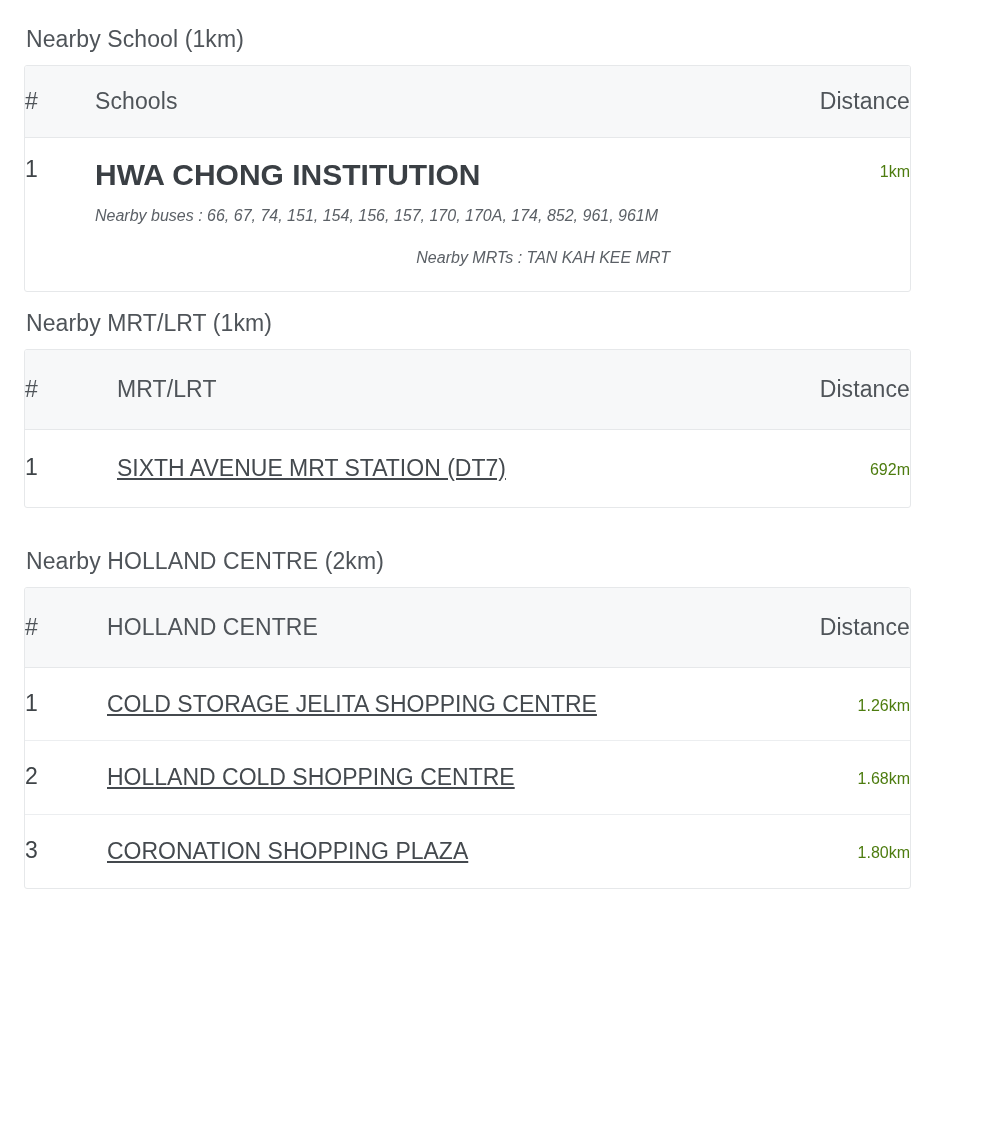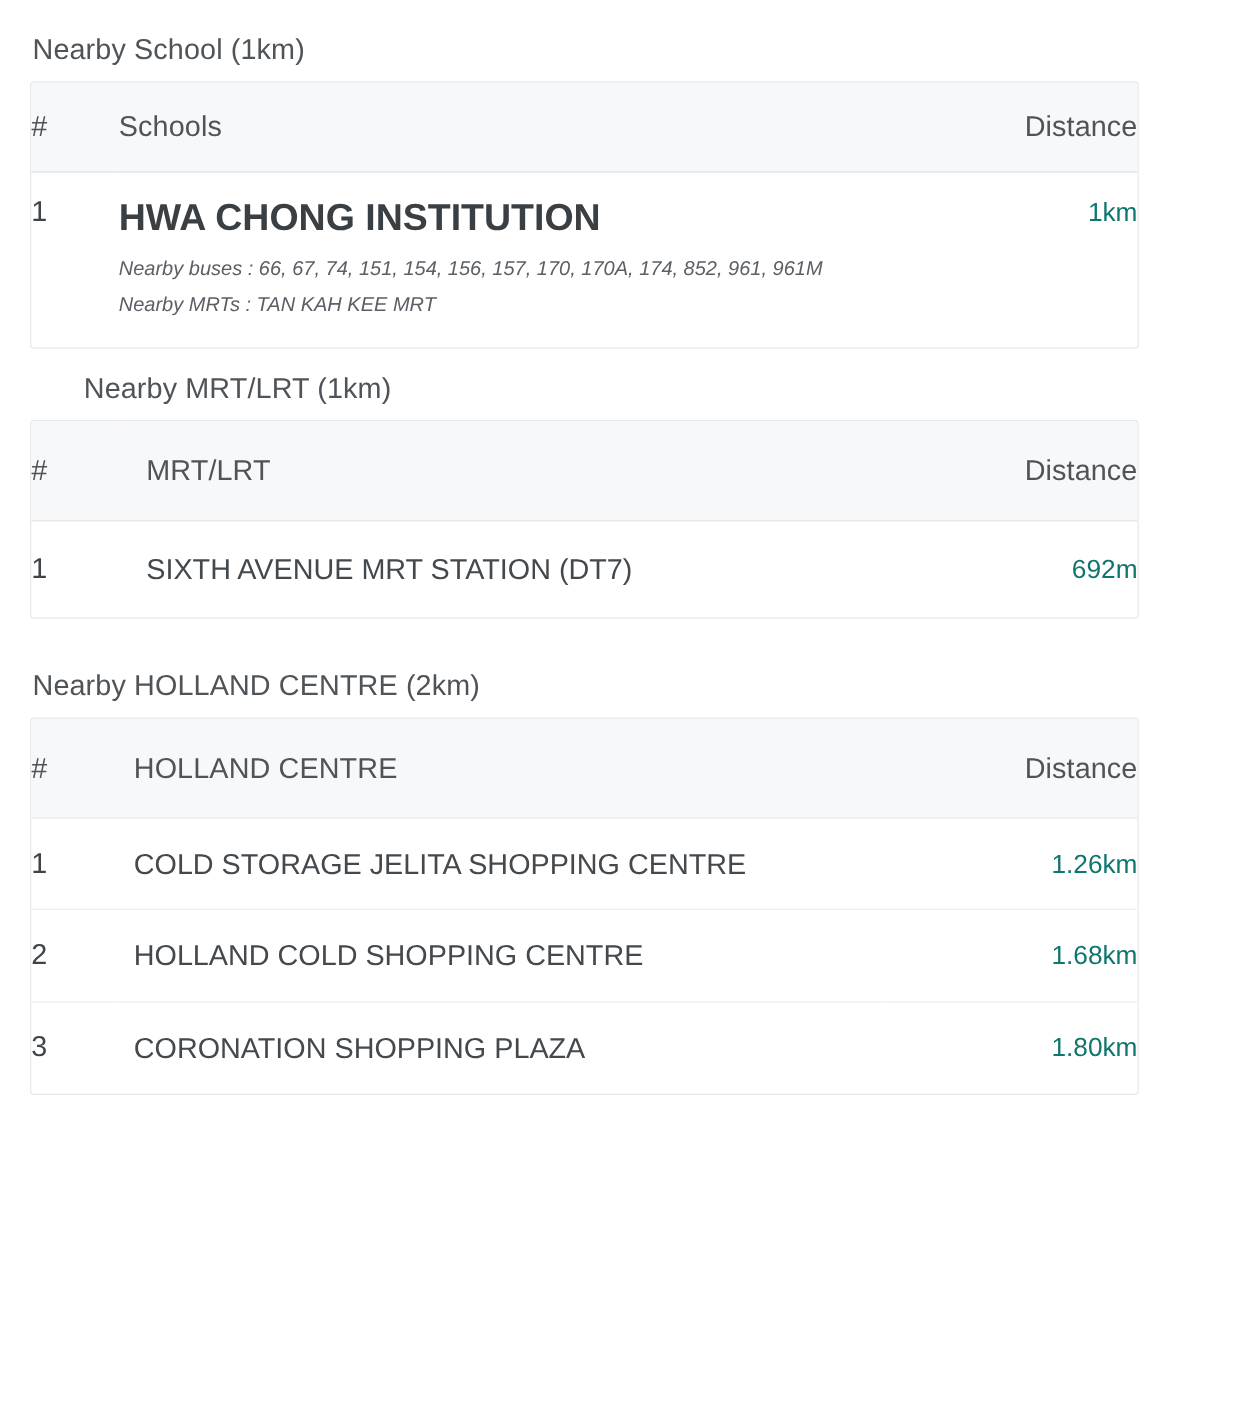--- a/index.html
+++ b/index.html
@@ -22,21 +22,20 @@
   .section-title {
     font-size: 23px;
     color: #4f5459;
     font-weight: 400;
     margin: 0;
     padding: 26px 0 12px 2px;
     letter-spacing: 0.1px;
   }
   .section-title.tight {
     padding-top: 18px;
-    margin-left: 41px;
   }
   .section-title.first {
     padding-top: 26px;
   }
   .card {
     border: 1px solid #e6e8ea;
     border-radius: 3px;
     background: #ffffff;
     overflow: hidden;
   }
@@ -82,35 +81,37 @@
     font-weight: 700;
     color: #3a3f44;
     font-size: 30px;
     line-height: 1.25;
   }
   .name-plain {
     font-weight: 400;
     color: #44494e;
     font-size: 23px;
     line-height: 1.25;
+    text-decoration: underline;
   }
   .sub-line {
     font-style: italic;
     font-size: 16px;
     color: #5b6066;
     line-height: 1.45;
     margin-top: 10px;
     padding-right: 30px;
   }
   .sub-line.second {
-    margin-top: 6px;
+    margin-top: 19px;
+    text-align: right;
   }
   .dist-val {
-    font-size: 21px;
-    color: #0f766e;
+    font-size: 16px;
+    color: #4d7c0f;
   }
   
   .school-card thead th { padding: 22px 0; }
   .school-card tbody td { padding: 18px 0 22px 0; }
   .mrt-card thead th { padding: 26px 0; }
   .mrt-card tbody td { padding: 24px 0; }
   .mrt-card th.col-name, .mrt-card td.col-name { padding-left: 22px; }
   .mrt-card th.col-dist, .mrt-card td.col-dist { width: 230px; }
   .mall-card thead th { padding: 26px 0; }
   .mall-card tbody td { padding: 22px 0; }

